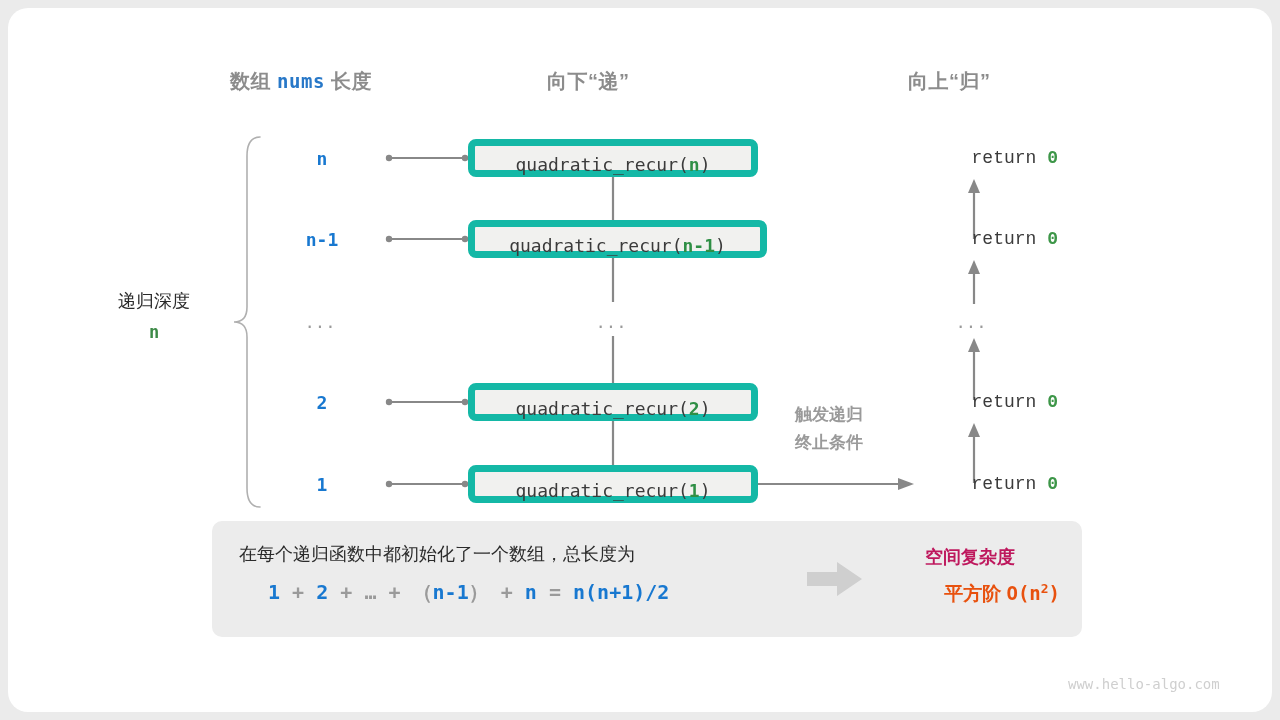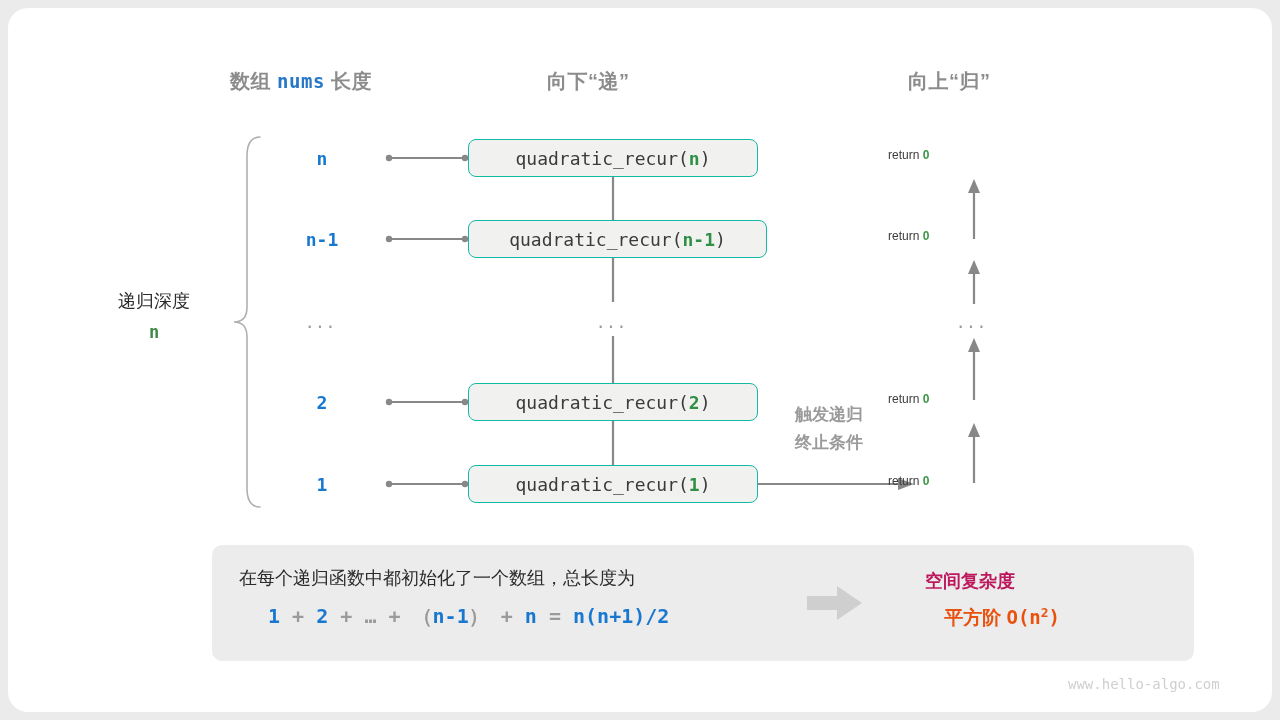--- a/index.html
+++ b/index.html
@@ -54,40 +54,40 @@
     font-size: 18px;
     font-weight: 700;
     color: #1878d0;
     text-align: center;
     white-space: nowrap;
   }
 
   
   .fn-box {
     background: #f1f1ef;
-    border: 1px solid #14b8a6;
+    border: 7px solid #14b8a6;
     border-radius: 8px;
     height: 38px;
     line-height: 38px;
     text-align: center;
     font-family: "DejaVu Sans Mono", "Liberation Mono", monospace;
     font-size: 18px;
     color: #3b3b3b;
     white-space: nowrap;
     box-sizing: border-box;
   }
   .fn-box .arg { color: #2f8f45; font-weight: 700; }
 
   
   .ret {
-    font-family: Liberation Sans, sans-serif;
-    font-size: 12px;
+    font-family: Liberation Mono, monospace;
+    font-size: 18px;
     color: #3b3b3b;
     white-space: nowrap;
-    text-align: left;
+    text-align: right;
   }
   .ret .val { color: #3d9648; font-weight: 700; }
 
   
   .dots {
     color: #9a9a9a;
     font-size: 20px;
     letter-spacing: 4px;
     font-family: "DejaVu Sans", sans-serif;
     text-align: center;
@@ -285,21 +285,21 @@
   <svg class="abs" style="left:750px; top:468px;" width="158" height="16" viewBox="0 0 158 16">
     <line x1="0" y1="8" x2="142" y2="8" stroke="#888" stroke-width="2.2"></line>
     <polygon points="156,8 140,2 140,14" fill="#888"></polygon>
   </svg>
 
   <div class="abs ret" style="left:880px; top:466px; width:170px;">
     <span>return</span>
     <span class="val">0</span>
   </div>
 
-  <div class="abs" id="summary" style="left:204px; top:537px; width:982px; height:116px;">
+  <div class="abs" id="summary" style="left:204px; top:513px; width:870px; height:116px;">
 
     <div class="abs sum-line1" style="left:27px; top:21px;">在每个递归函数中都初始化了一个数组，总长度为</div>
 
     <div class="abs sum-line2" style="left:56px; top:58px;">
       <span class="b">1</span>
       <span>+</span>
       <span class="b">2</span>
       <span>+</span>
       <span>…</span>
       <span>+</span>

